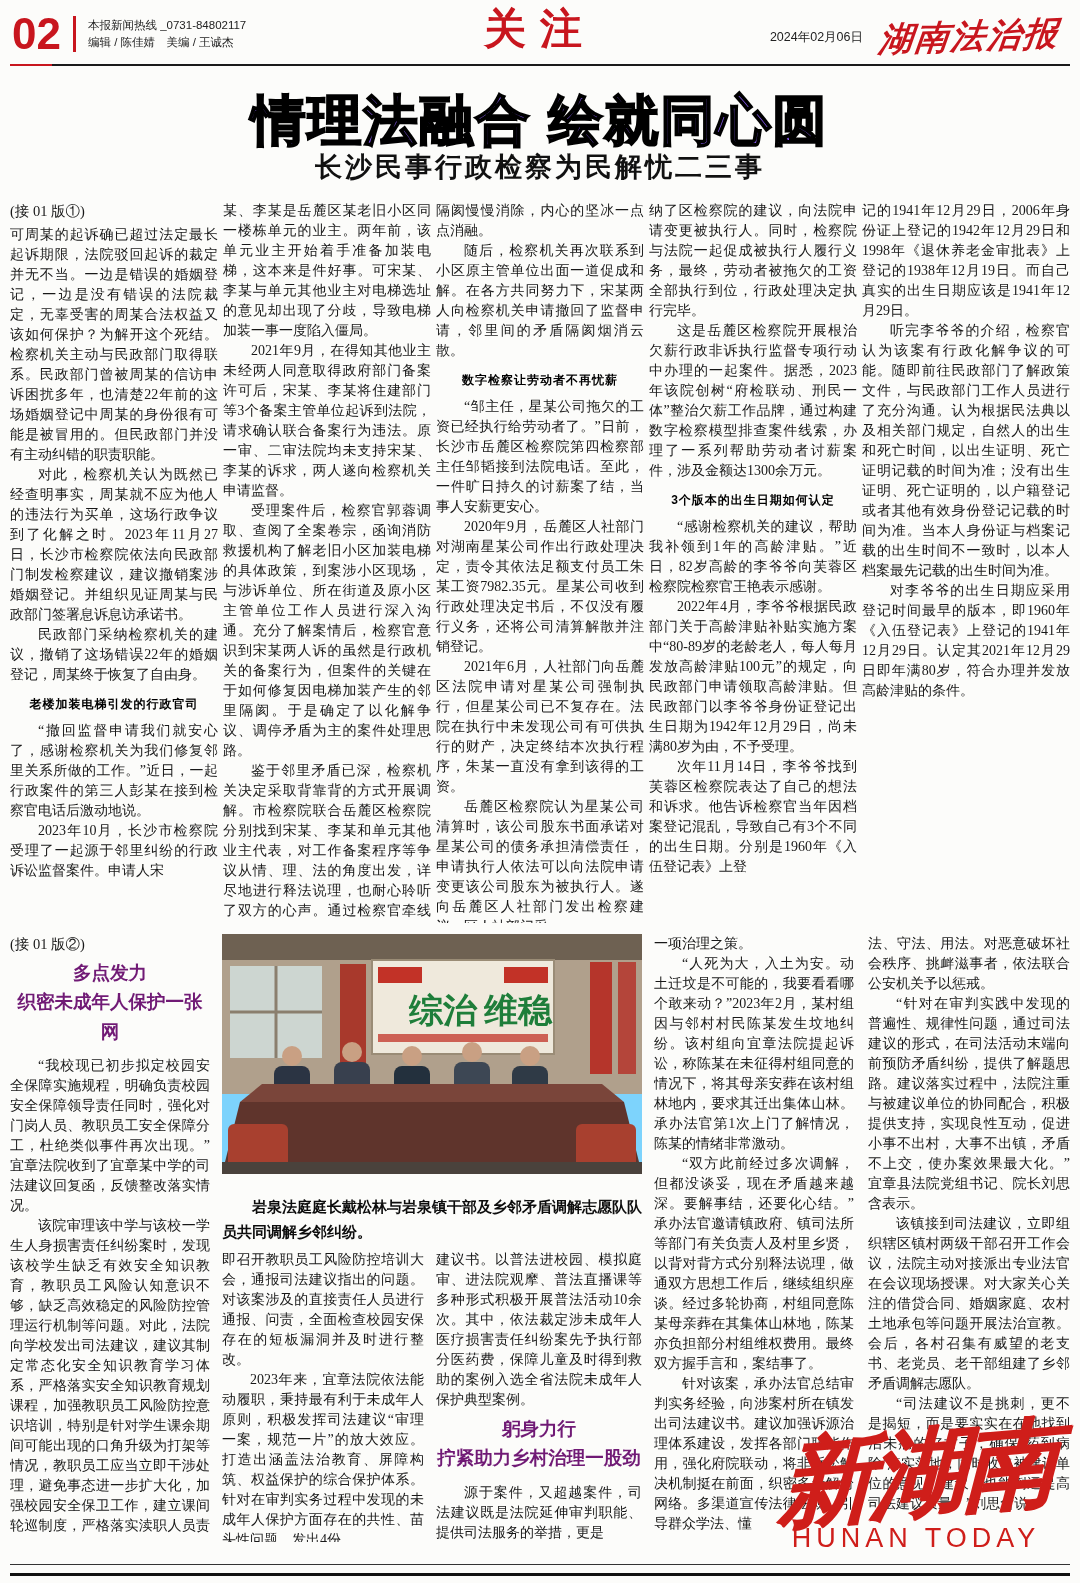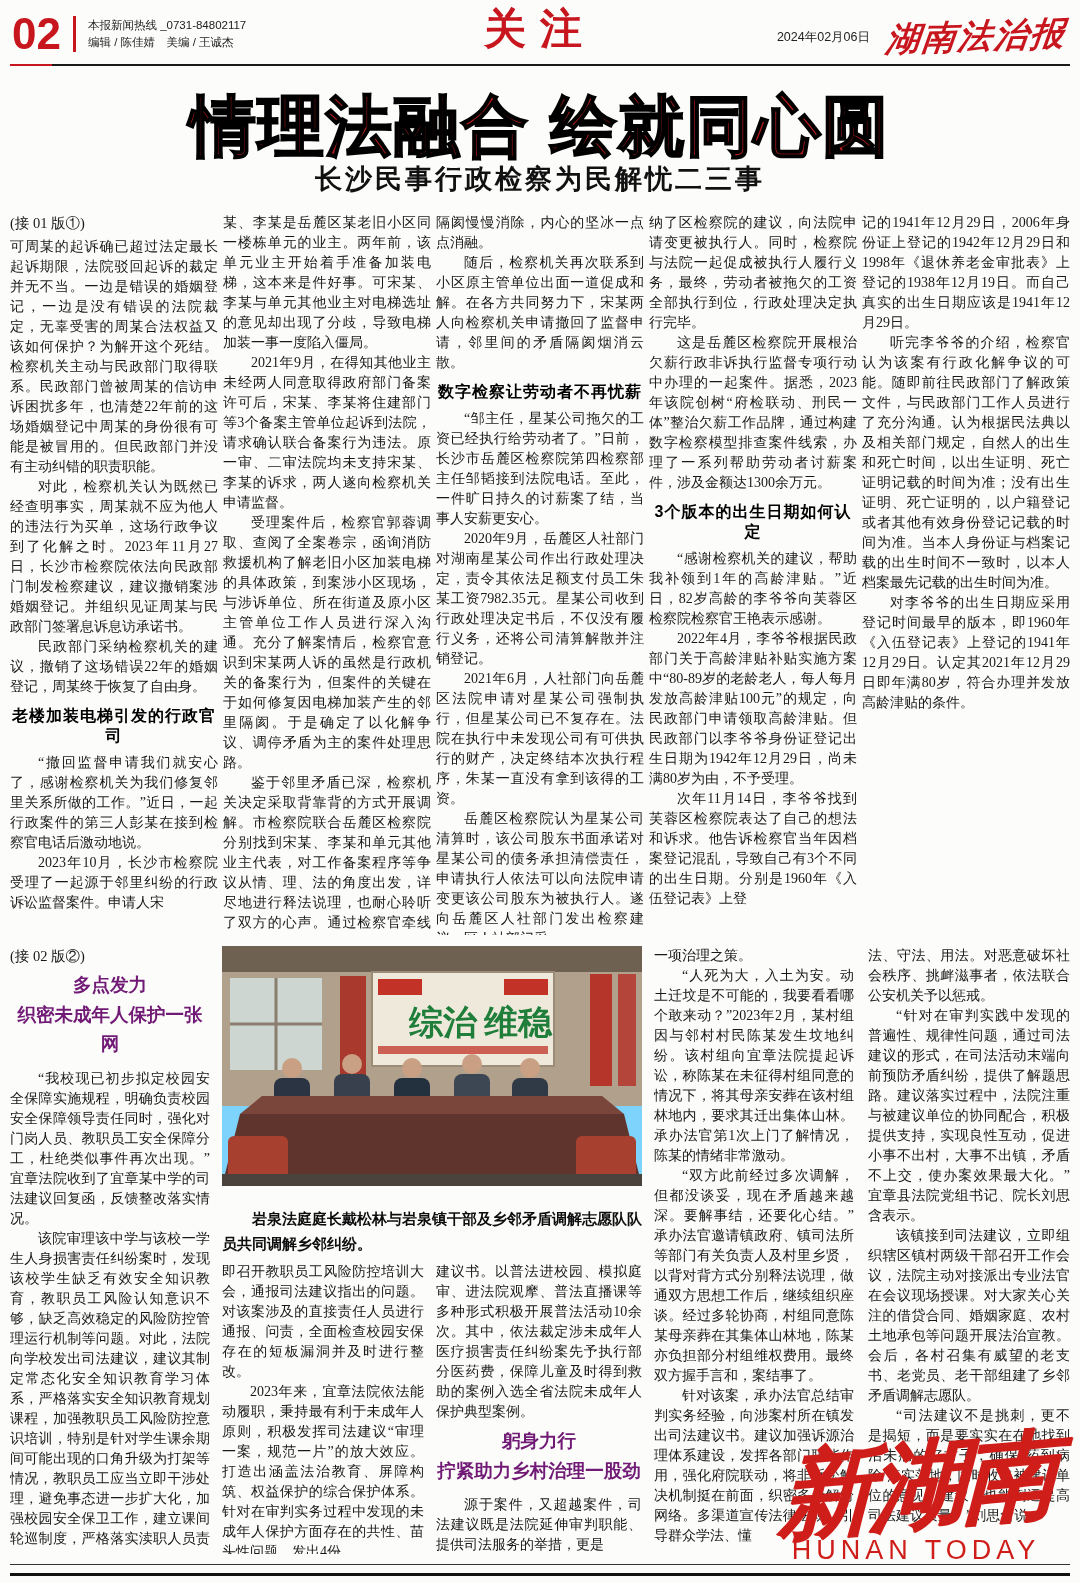--- a/index.html
+++ b/index.html
@@ -7,42 +7,42 @@
         font-family:"Liberation Serif","DejaVu Serif",serif;color:#181818;margin:0 auto;}
 
   
   .header{position:relative;height:64px;padding:0 12px;}
   .h-left{position:absolute;left:12px;top:12px;display:flex;align-items:center;gap:12px;}
   .page-num{font-family:"Liberation Sans",sans-serif;font-weight:bold;font-size:44px;color:#c8161e;line-height:1;}
   .h-divider{width:3px;height:36px;background:#c8161e;}
   .hotline-box{font-family:"Liberation Sans",sans-serif;font-size:11.5px;line-height:17px;color:#222;}
   .section-label{position:absolute;left:0;right:0;top:6px;text-align:center;
      font-size:42px;font-weight:bold;color:#c8161e;letter-spacing:14px;line-height:1.1;}
-  .h-right{position:absolute;right:14px;top:14px;display:flex;align-items:center;gap:16px;}
+  .h-right{position:absolute;right:21px;top:14px;display:flex;align-items:center;gap:16px;}
   .date{font-family:"Liberation Sans",sans-serif;font-size:12.5px;color:#222;}
   .paper-name{font-size:34px;font-weight:900;font-style:italic;color:#c8161e;
      transform:skewX(-8deg) rotate(-2deg);letter-spacing:2px;}
   .header-rule{height:2px;margin:0 10px;
      background:linear-gradient(90deg,#c8161e 0,#c8161e 42px,#1a1a1a 42px,#1a1a1a 100%);}
 
   
   .headline{text-align:center;margin-top:26px;}
-  .main-title{font-family:"Liberation Sans","DejaVu Sans",sans-serif;font-size:66px;font-weight:900;
-     letter-spacing:2px;line-height:1.05;color:#b91c1c;-webkit-text-stroke:2px #000;}
+  .main-title{font-family:"Liberation Sans","DejaVu Sans",sans-serif;font-size:54px;font-weight:900;
+     letter-spacing:2px;line-height:1.05;color:#8b5cf6;-webkit-text-stroke:2px #000;}
   .sub-title{margin-top:0;font-family:"Liberation Sans",sans-serif;font-size:27px;font-weight:bold;
      letter-spacing:3px;color:#111;}
 
   
   .cols{display:flex;gap:5px;padding:0 10px;margin-top:16px;height:722px;overflow:hidden;}
   .col{flex:1;overflow:hidden;font-size:14px;line-height:20px;text-align:justify;}
   .col p{margin:0;}
   .ind{text-indent:2em;}
   .flush{text-indent:0;}
   .jump-note{font-size:14.5px;margin-bottom:4px;}
-  .col-head{font-family:"Liberation Sans",sans-serif;font-weight:bold;font-size:16px;
+  .col-head{font-family:"Liberation Sans",sans-serif;font-weight:bold;font-size:12px;
      text-align:center;margin:9px 0 7px;letter-spacing:1px;color:#000;}
   .col-head2{font-family:"Liberation Sans",sans-serif;font-weight:bold;font-size:18.5px;
      text-align:center;margin:4px 0 10px;line-height:1.6;color:#701a75;}
 
   
   .bottom{position:relative;height:638px;margin-top:3px;}
   .bcol{position:absolute;overflow:hidden;font-size:14px;line-height:20px;text-align:justify;}
   .bcol p{margin:0;}
   .bcol1{left:10px;top:8px;width:200px;height:600px;}
   .bcol2{left:222px;top:324px;width:202px;height:292px;}
@@ -126,21 +126,21 @@
       </div>
     <div class="col">
         <p class="flush">记的1941年12月29日，2006年身份证上登记的1942年12月29日和1998年《退休养老金审批表》上登记的1938年12月19日。而自己真实的出生日期应该是1941年12月29日。</p>
         <p class="ind">听完李爷爷的介绍，检察官认为该案有行政化解争议的可能。随即前往民政部门了解政策文件，与民政部门工作人员进行了充分沟通。认为根据民法典以及相关部门规定，自然人的出生和死亡时间，以出生证明、死亡证明记载的时间为准；没有出生证明、死亡证明的，以户籍登记或者其他有效身份登记记载的时间为准。当本人身份证与档案记载的出生时间不一致时，以本人档案最先记载的出生时间为准。</p>
         <p class="ind">对李爷爷的出生日期应采用登记时间最早的版本，即1960年《入伍登记表》上登记的1941年12月29日。认定其2021年12月29日即年满80岁，符合办理并发放高龄津贴的条件。</p>
       </div>
   </div>
 
   <div class="bottom">
     <div class="bcol bcol1">
-        <div class="jump-note">(接 02 版②)</div>
+        <div class="jump-note">(接 01 版②)</div>
         <div class="col-head2">
           <div>多点发力</div>
           <div>织密未成年人保护一张网</div>
         </div>
         <p class="ind">“我校现已初步拟定校园安全保障实施规程，明确负责校园安全保障领导责任同时，强化对门岗人员、教职员工安全保障分工，杜绝类似事件再次出现。”宜章法院收到了宜章某中学的司法建议回复函，反馈整改落实情况。</p>
         <p class="ind">该院审理该中学与该校一学生人身损害责任纠纷案时，发现该校学生缺乏有效安全知识教育，教职员工风险认知意识不够，缺乏高效稳定的风险防控管理运行机制等问题。对此，法院向学校发出司法建议，建议其制定常态化安全知识教育学习体系，严格落实安全知识教育规划课程，加强教职员工风险防控意识培训，特别是针对学生课余期间可能出现的口角升级为打架等情况，教职员工应当立即干涉处理，避免事态进一步扩大化，加强校园安全保卫工作，建立课间轮巡制度，严格落实渎职人员责任追究。</p>
       </div>
 
     <div class="photo-block">
       <div class="photo-frame">

